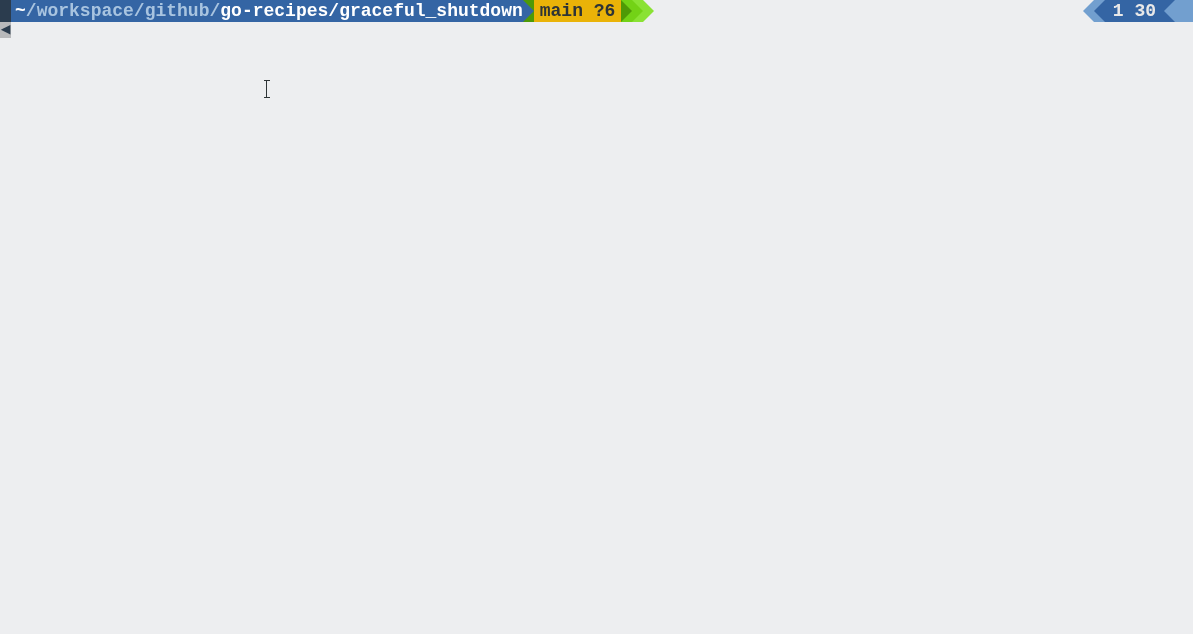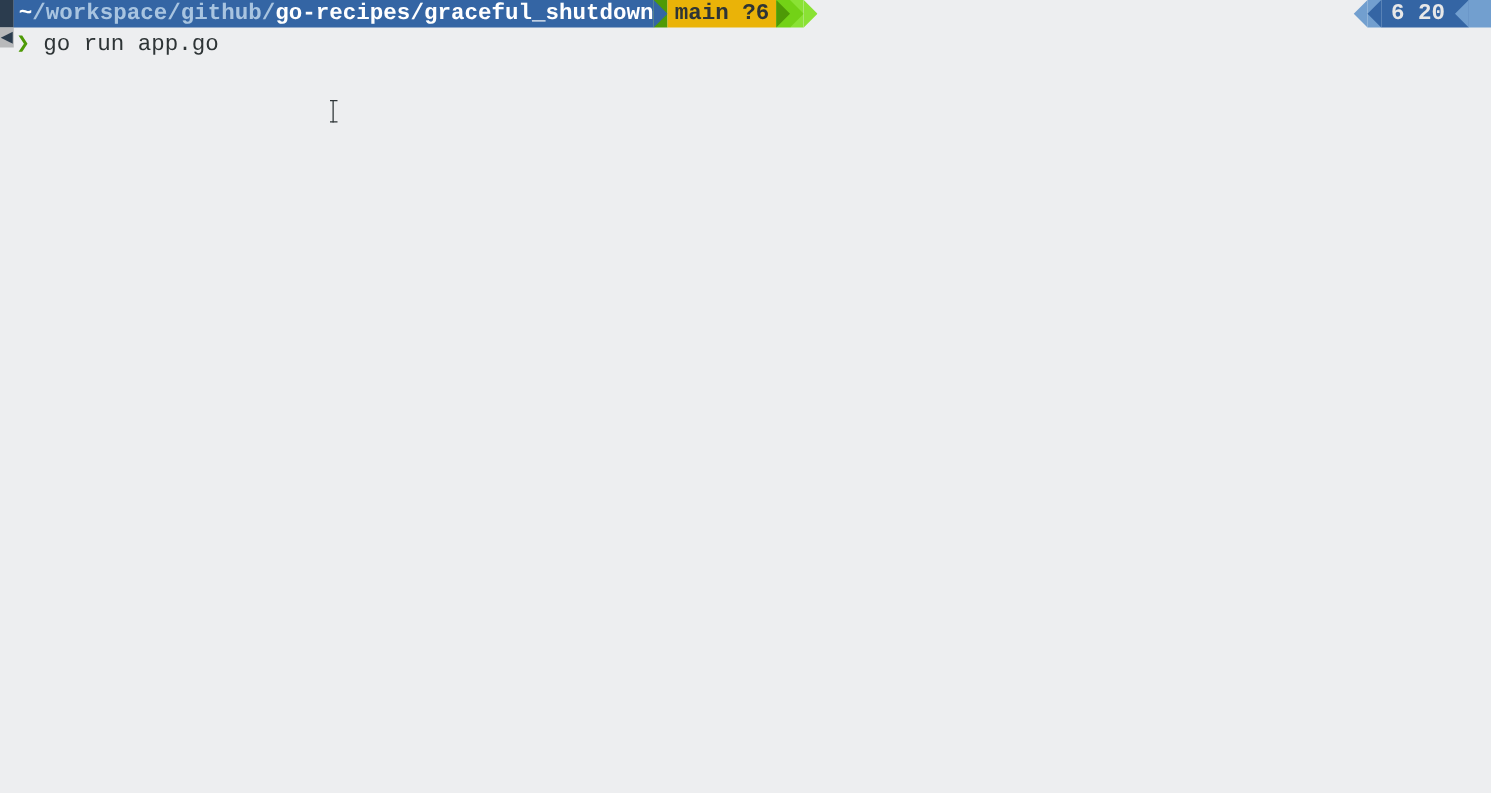--- a/index.html
+++ b/index.html
@@ -234,22 +234,18 @@
       <span class="tilde">~</span><span class="slash">/</span><span class="dim">workspace</span><span class="slash">/</span><span class="dim">github</span><span class="slash">/</span><span class="bright">go-recipes</span><span class="slash bright">/</span><span class="bright">graceful_shutdown</span>
     </div>
     <div class="path-arrow"></div>
     <div class="branch-segment">main ?6</div>
     <div class="branch-arrow1"></div>
     <div class="branch-arrow2"></div>
     <div class="branch-arrow3"></div>
     <div class="spacer"></div>
     <div class="right-arrow1"></div>
     <div class="right-arrow2"></div>
-    <div class="right-segment">6 20</div>
+    <div class="right-segment">1 30</div>
     <div class="right-arrow3"></div>
     <div class="right-end"></div>
-  </div>
-  <div class="prompt-line">
-    <span class="prompt-symbol">❯</span>
-    <span class="command-text">go run app.go</span>
   </div>
   <div class="text-cursor"></div>
 </div>
 
 </body></html>

